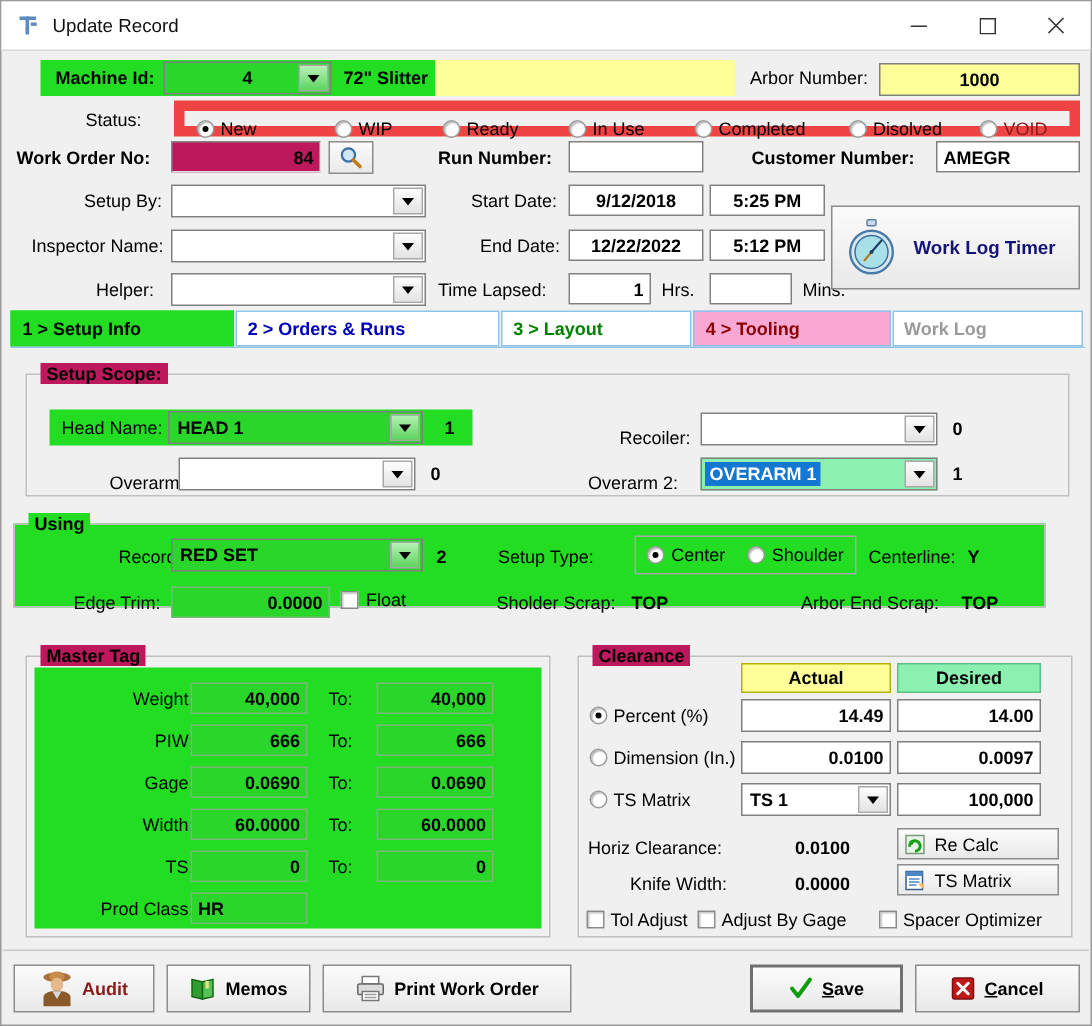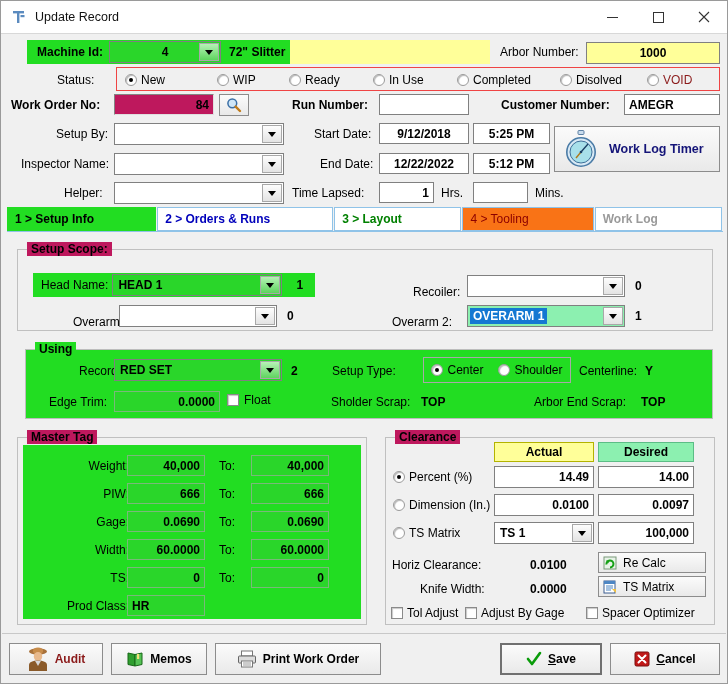--- a/index.html
+++ b/index.html
@@ -106,21 +106,21 @@
     </div>
     <span class="lbl b" style="margin-left:8px;">72" Slitter</span>
   </div>
   <div class="abs yellow" style="left:289px;top:39px;width:200px;height:24px;">
     
   </div>
   <div class="abs lbl" style="left:499px;top:44px;">Arbor Number:</div>
   <div class="abs fld yellow r" style="left:585px;top:41px;width:134px;height:22px;justify-content:center;">1000</div>
 
   <div class="abs lbl" style="left:56px;top:72px;">Status:</div>
-  <div class="abs" id="status-box" style="left:115px;top:66px;width:604px;height:24px;border:1px solid #ef4444;
+  <div class="abs" id="status-box" style="left:115px;top:66px;width:604px;height:24px;border:7px solid #ef4444;
        box-sizing:border-box;display:flex;align-items:center;">
       <div class="radio" style="position: absolute; left: 8px; top: 5px;">
         <span class="rdot on">
           <i></i>
         </span>
         <span style="">New</span>
       </div>
       <div class="radio" style="position: absolute; left: 100px; top: 5px;">
         <span class="rdot"></span>
         <span style="">WIP</span>
@@ -192,21 +192,21 @@
   <div class="abs lbl" style="left:319px;top:156px;">End Date:</div>
   <div class="abs fld" style="left:378px;top:152px;width:90px;justify-content:center;">12/22/2022</div>
   <div class="abs fld" style="left:472px;top:152px;width:77px;justify-content:center;">5:12 PM</div>
 
   <div class="abs lbl" style="left:291px;top:185px;">Time Lapsed:</div>
   <div class="abs fld r" style="left:378px;top:181px;width:55px;">1</div>
   <div class="abs lbl" style="left:440px;top:185px;">Hrs.</div>
   <div class="abs fld r" style="left:472px;top:181px;width:55px;"></div>
   <div class="abs lbl" style="left:534px;top:185px;">Mins.</div>
 
-  <div class="abs btn" style="left:553px;top:125px;width:166px;height:46px;justify-content:flex-start;padding-left:8px;">
+  <div class="abs btn" style="left:553px;top:136px;width:166px;height:56px;justify-content:flex-start;padding-left:8px;">
     <svg width="36" height="38" viewBox="0 0 36 38">
       <rect x="15" y="0.5" width="6" height="4" rx="1" fill="#c9dced" stroke="#5c7fa3"></rect>
       <circle cx="18" cy="22" r="14.2" fill="#d8e9f5" stroke="#4a7ba6" stroke-width="1.6"></circle>
       <circle cx="18" cy="22" r="11" fill="#a8e0ea" stroke="#3f6f99" stroke-width="1"></circle>
       <path d="M18 22 L25 14" stroke="#1a3d63" stroke-width="1.4"></path>
       <path d="M18 22 L13 28" stroke="#b07a1a" stroke-width="1.4"></path>
       <circle cx="18" cy="22" r="1.3" fill="#1a3d63"></circle>
     </svg>
     <span style="color:#141478;font-size:12.5px;font-weight:bold;margin-left:4px;">Work Log Timer</span>
   </div>
@@ -214,21 +214,21 @@
   <div class="abs" id="tabstrip" style="left:6px;top:206px;width:716px;height:24px;display:flex;">
       <div style="width: 150px; height: 24px; box-sizing: border-box; display: flex; align-items: center; padding-left: 7px; font-size: 12px; font-weight: bold; border: 1px solid rgb(34, 221, 34); margin-right: 1px; color: rgb(0, 0, 0); background: rgb(34, 221, 34);">
         <span>1 &gt; Setup Info</span>
       </div>
       <div style="width: 177px; height: 24px; box-sizing: border-box; display: flex; align-items: center; padding-left: 7px; font-size: 12px; font-weight: bold; border: 1px solid rgb(143, 195, 232); margin-right: 1px; color: rgb(0, 0, 187); background: rgb(255, 255, 255);">
         <span>2 &gt; Orders &amp; Runs</span>
       </div>
       <div style="width: 128px; height: 24px; box-sizing: border-box; display: flex; align-items: center; padding-left: 7px; font-size: 12px; font-weight: bold; border: 1px solid rgb(143, 195, 232); margin-right: 1px; color: rgb(0, 128, 0); background: rgb(255, 255, 255);">
         <span>3 &gt; Layout</span>
       </div>
-      <div style="width: 132px; height: 24px; box-sizing: border-box; display: flex; align-items: center; padding-left: 7px; font-size: 12px; font-weight: normal; border: 1px solid rgb(143, 195, 232); margin-right: 1px; color: rgb(139, 0, 0); background: #f97316;">
+      <div style="width: 132px; height: 24px; box-sizing: border-box; display: flex; align-items: center; padding-left: 7px; font-size: 12px; font-weight: bold; border: 1px solid rgb(143, 195, 232); margin-right: 1px; color: rgb(139, 0, 0); background: #f9a8d4;">
         <span>4 &gt; Tooling</span>
       </div>
       <div style="width: 128px; height: 24px; box-sizing: border-box; display: flex; align-items: center; padding-left: 7px; font-size: 12px; font-weight: bold; border: 1px solid rgb(143, 195, 232); margin-right: 1px; color: rgb(154, 154, 154); background: rgb(255, 255, 255);">
         <span>Work Log</span>
       </div>
     </div>
   <div class="abs" style="left:6px;top:230px;width:716px;height:1px;background:#8fc3e8;"></div>
 
   <div class="group" style="left:16px;top:248px;width:696px;height:82px;">
     <span class="cap">Setup Scope:</span>
@@ -264,21 +264,21 @@
 
   <div class="abs lbl" style="left:391px;top:314px;">Overarm 2:</div>
   <div class="abs combo lgreen" style="left:466px;top:304px;width:158px;padding-left:0;">
     <span style="background:#1478d2;color:#fff;padding:1px 3px;margin-left:2px;">OVERARM 1</span>
     <span class="arrowbox">
         <i class="tri"></i>
       </span>
   </div>
   <div class="abs lbl b" style="left:634px;top:308px;">1</div>
 
-  <div class="group green" style="left:24px;top:348px;width:688px;height:70px;border-color:#bdbdbd;">
+  <div class="group green" style="left:8px;top:348px;width:688px;height:56px;border-color:#bdbdbd;">
     <span class="cap green" style="background:#22dd22;">Using</span>
   </div>
   <div class="abs lbl" style="left:78px;top:363px;">Record:</div>
   <div class="abs combo green2" style="left:113px;top:358px;width:168px;">
     <span>RED SET</span>
     <span class="arrowbox" style="background:linear-gradient(#b6f2b6,#5ed45e);">
         <i class="tri"></i>
       </span>
   </div>
   <div class="abs lbl b" style="left:290px;top:363px;">2</div>

